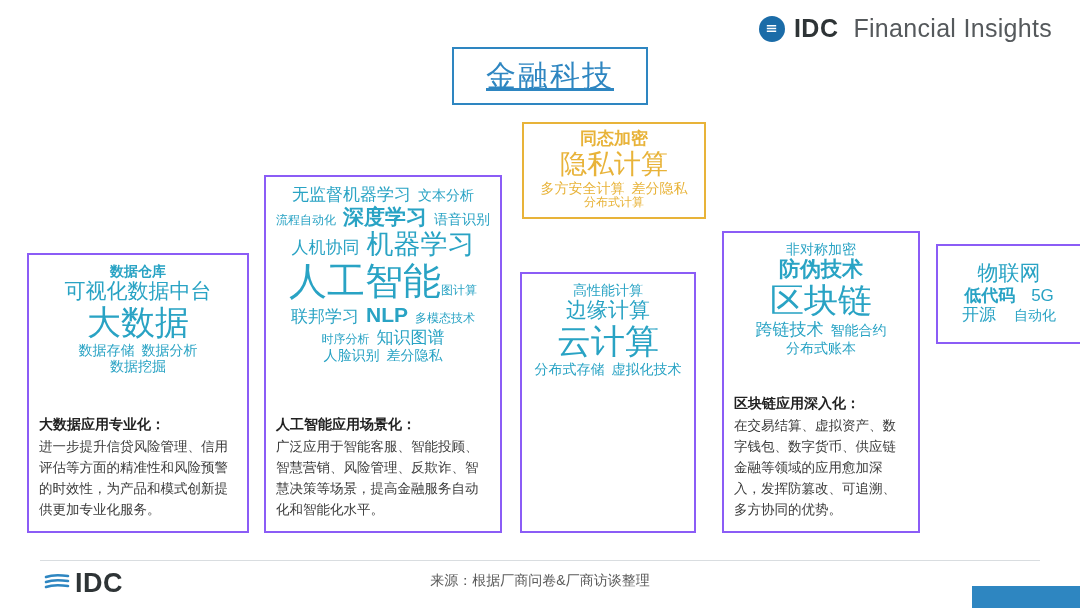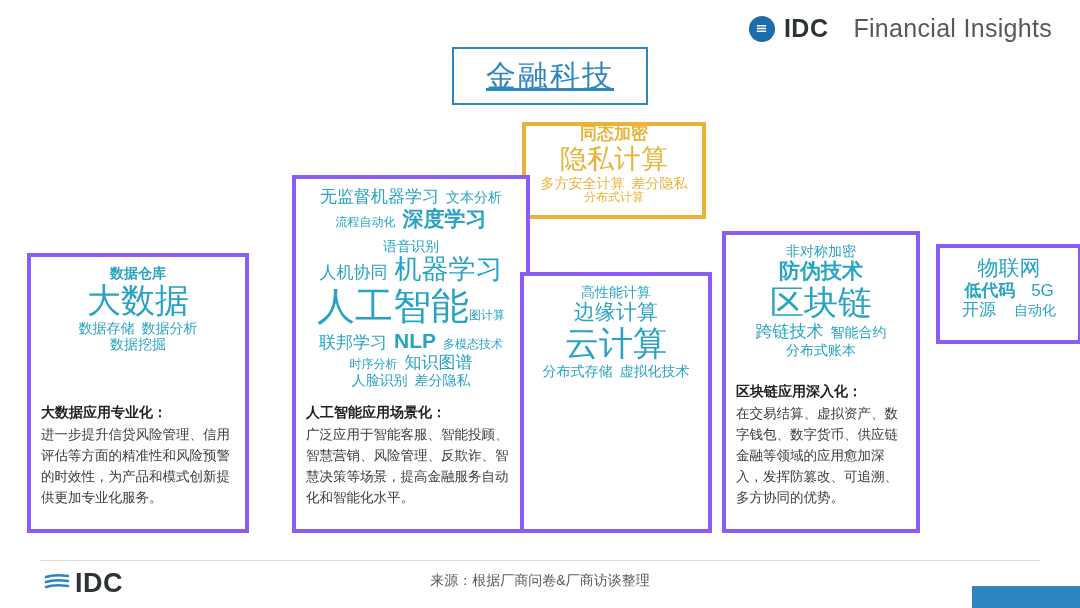--- a/index.html
+++ b/index.html
@@ -45,21 +45,21 @@
   .brand-idc {
     font-size: 25px;
     font-weight: bold;
     color: #2e3436;
     letter-spacing: 0.5px;
   }
   .brand-sub {
     font-size: 25px;
     color: #55595c;
     letter-spacing: 0.3px;
-    margin-left: 16px;
+    margin-left: 6px;
   }
 
   
   .main-title {
     position: absolute;
     left: 452px;
     top: 47px;
     width: 196px;
     height: 58px;
     border: 2px solid #2e86c1;
@@ -70,23 +70,23 @@
     font-size: 30px;
     letter-spacing: 2px;
     box-sizing: border-box;
     text-decoration: underline;
   }
 
   
   .card {
     position: absolute;
     box-sizing: border-box;
-    border: 4px solid #8b5cf6;
+    border: 2px solid #8b5cf6;
     background: #ffffff;
-    padding: 8px 10px 20px 10px;
+    padding: 8px 10px 10px 10px;
     display: flex;
     flex-direction: column;
   }
   .cloud {
     text-align: center;
     line-height: 1.15;
     color: #29a3c4;
   }
   .cloud .l-xs { font-size: 12px; }
   .cloud .l-s  { font-size: 14px; }
@@ -110,22 +110,22 @@
   .desc-head {
     font-weight: bold;
     color: #222;
     display: block;
     margin-bottom: 2px;
     font-size: 14px;
   }
 
   
   #card-bigdata   { left: 27px;  top: 253px; width: 222px; height: 280px; }
-  #card-ai        { left: 264px; top: 175px; width: 238px; height: 358px; margin-left: 28px; }
-  #card-cloud     { left: 520px; top: 272px; width: 192px; height: 261px; }
+  #card-ai        { left: 264px; top: 175px; width: 238px; height: 358px; }
+  #card-cloud     { left: 520px; top: 272px; width: 176px; height: 261px; }
   #card-block     { left: 722px; top: 231px; width: 198px; height: 302px; }
   #card-iot       { left: 936px; top: 244px; width: 146px; height: 100px;
                     justify-content: center; }
   #card-privacy   { left: 522px; top: 122px; width: 184px; height: 97px;
                     border-color: #e8b339; justify-content: center; }
   #card-privacy .cloud { color: #e8b339; }
 
   
   .footer-rule {
     position: absolute;
@@ -197,20 +197,21 @@
         <span class="l-s">多方安全计算</span>
         <span class="l-s">差分隐私</span>
       </div>
       <div class="l-xs">分布式计算</div>
     </div>
   </div>
 
   <div class="card" id="card-bigdata">
     <div class="cloud">
       <div class="l-s" style="font-weight:bold">数据仓库</div>
+      <div class="l-l">可视化数据中台</div>
       <div class="l-xxl">大数据</div>
       <div class="row">
         <span class="l-s">数据存储</span>
         <span class="l-s">数据分析</span>
       </div>
       <div class="l-s">数据挖掘</div>
     </div>
     <div class="desc">
       <span class="desc-head">大数据应用专业化：</span>
       <span>进一步提升信贷风险管理、信用评估等方面的精准性和风险预警的时效性，为产品和模式创新提供更加专业化服务。</span>

